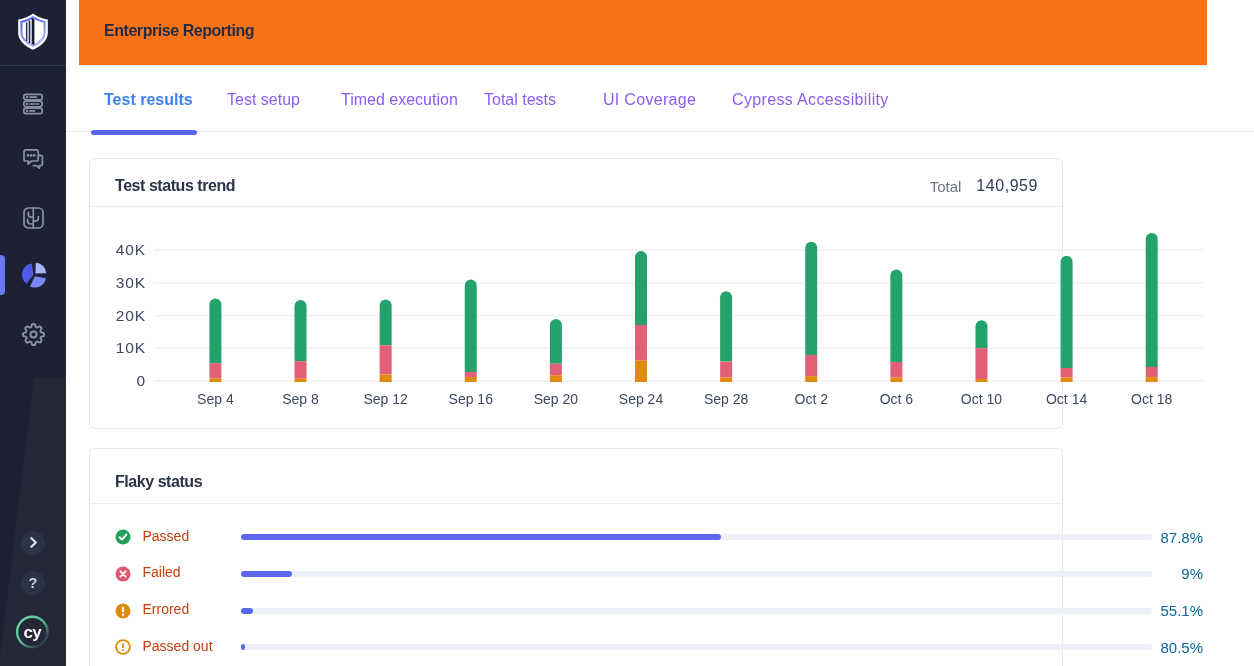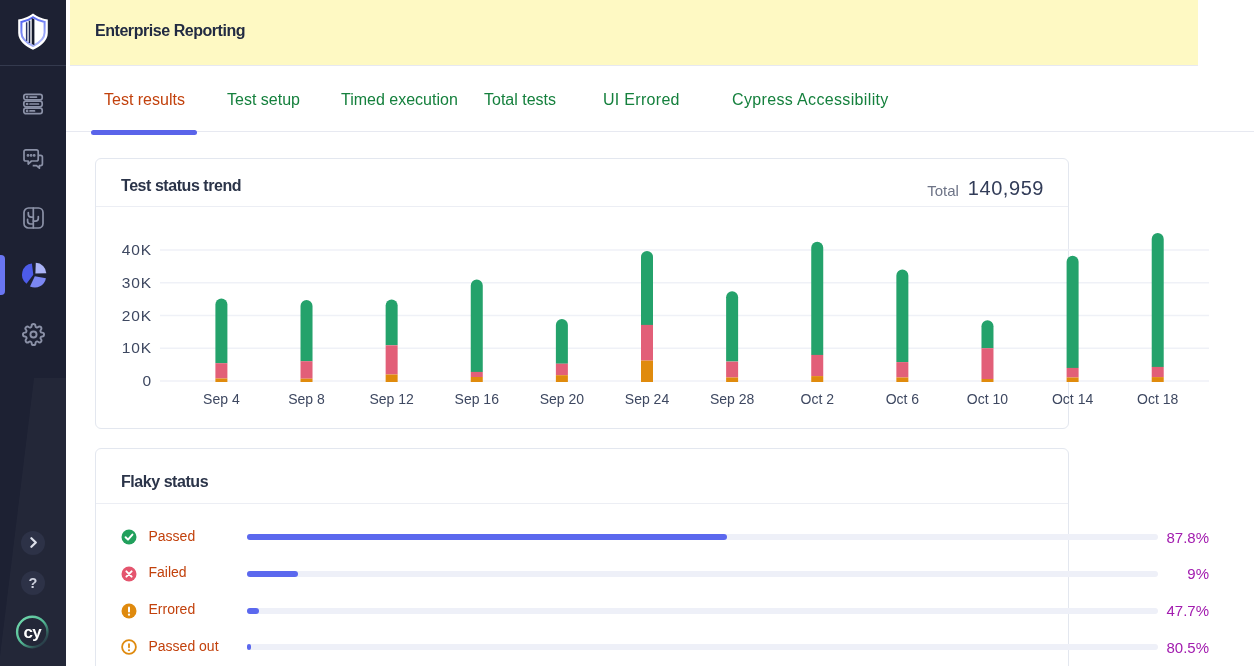--- a/index.html
+++ b/index.html
@@ -7,55 +7,55 @@
 .abs{position:absolute}
 #page{position:relative;width:1254px;height:666px}
 
 #side{position:absolute;left:0;top:0;width:66px;height:666px;background:#1d2133;overflow:hidden}
 #side .sheen{position:absolute;left:0;top:0;width:66px;height:666px}
 #side .divider{position:absolute;left:0;top:65px;width:66px;height:1px;background:#343a4e}
 .circ{position:absolute;left:21px;width:24px;height:24px;border-radius:50%;background:#2d3247;
   color:#c6cad8;display:flex;align-items:center;justify-content:center}
 
 #main{position:absolute;left:66px;top:0;width:1188px;height:666px}
-#hdr{position:absolute;left:4px;top:0;width:1128px;height:66px;border-bottom:1px solid #e7e9f1;background:#fef9c3}
+#hdr{position:absolute;left:13px;top:0;width:1128px;height:66px;border-bottom:1px solid #e7e9f1;background:#f97316}
 #hdr .t{position:absolute;left:25px;top:22px;font-size:16px;font-weight:700;color:#222b42;letter-spacing:-0.45px}
 #tabs{position:absolute;left:0;top:66px;width:1188px;height:66px;border-bottom:1px solid #e7e9f1;background:#fff}
-.tab{position:absolute;top:24.5px;font-size:16px;letter-spacing:0;color:#15803d;white-space:nowrap}
-.tab.act{color:#c2410c;font-weight:400}
+.tab{position:absolute;top:24.5px;font-size:16px;letter-spacing:0;color:#8b5cf6;white-space:nowrap}
+.tab.act{color:#3b82f6;font-weight:700}
 #underline{position:absolute;left:25px;top:64.2px;width:106px;height:4.8px;border-radius:3px;background:#5a64ea}
-.card{position:absolute;left:29px;width:974px;background:#fff;border:1px solid #e3e7ef;border-radius:6px}
+.card{position:absolute;left:23px;width:974px;background:#fff;border:1px solid #e3e7ef;border-radius:6px}
 #card1{top:158px;height:271px}
 #card1 .ch{position:absolute;left:0;top:0;width:100%;height:48px;border-bottom:1px solid #eceef4}
 .ctitle{position:absolute;left:25px;font-size:16px;font-weight:700;color:#2b3449;letter-spacing:-0.45px}
 #card1 .ctitle{top:18px}
 #total{position:absolute;right:24px;top:19px;font-size:15px;color:#6e7487}
-#total b{font-size:20px;color:#323c58;font-weight:400;letter-spacing:0.55px;margin-left:9px;position:relative;top:-1px}
+#total b{font-size:16px;color:#323c58;font-weight:400;letter-spacing:0.55px;margin-left:15px;position:relative;top:-1px}
 #card2{top:448px;height:260px}
 #card2 .ch{position:absolute;left:0;top:0;width:100%;height:55px;border-bottom:1px solid #eceef4}
 #card2 .ctitle{top:23.5px}
 .lrow{position:absolute;left:0;width:1138px;height:16px}
 .lrow .ic{position:absolute;left:25px;top:0;width:16px;height:16px}
 .lrow .lab{position:absolute;left:52.5px;top:-1.5px;font-size:14px;color:#c2410c;line-height:16px}
 .lrow .track{position:absolute;left:151.3px;top:5px;width:910.5px;height:6px;border-radius:3px;background:#eef0f8}
 .lrow .fill{position:absolute;left:0;top:0;height:6px;border-radius:3px;background:#5b68ee}
-.lrow .pct{position:absolute;right:25px;top:0.5px;font-size:15px;color:#a21caf;line-height:16px}
+.lrow .pct{position:absolute;right:25px;top:0.5px;font-size:15px;color:#0369a1;line-height:16px}
 </style></head>
 <body>
 <div id="page">
 <div id="main">
   <div id="hdr">
         <div class="t">Enterprise Reporting</div>
       </div>
   <div id="tabs">
     <span class="tab act" style="left:38px">Test results</span>
     <span class="tab" style="left:161px">Test setup</span>
     <span class="tab" style="left:275px">Timed execution</span>
     <span class="tab" style="left:418px">Total tests</span>
-    <span class="tab" style="left:537px;letter-spacing:0.3px">UI Errored</span>
+    <span class="tab" style="left:537px;letter-spacing:0.3px">UI Coverage</span>
     <span class="tab" style="left:666px;letter-spacing:0.35px">Cypress Accessibility</span>
     <div id="underline"></div>
   </div>
   <div id="card1" class="card">
     <div class="ch">
           <div class="ctitle">Test status trend</div>
       <div id="total">Total<b>140,959</b></div>
         </div>
     <svg width="1138" height="223" viewBox="0 0 1138 223" style="position:absolute;left:0;top:48px">
 <line x1="64" y1="43.00" x2="1113" y2="43.00" stroke="#eff1f7" stroke-width="1.4"></line>
@@ -148,21 +148,21 @@
     <div class="lrow" style="top:153.6px">
           <span class="ic"><svg width="16" height="16" viewBox="0 0 16 16">
               <circle cx="8" cy="8" r="7.5" fill="#df8a0e"></circle>
               <rect x="7" y="3.6" width="2" height="6" rx="1" fill="#fff"></rect>
               <circle cx="8" cy="11.7" r="1.15" fill="#fff"></circle>
             </svg></span>
           <span class="lab">Errored</span>
           <span class="track">
             <span class="fill" style="width:11.4px"></span>
           </span>
-          <span class="pct">47.7%</span>
+          <span class="pct">55.1%</span>
         </div>
     <div class="lrow" style="top:190.4px">
           <span class="ic"><svg width="16" height="16" viewBox="0 0 16 16">
               <circle cx="8" cy="8" r="6.9" fill="none" stroke="#df8a0e" stroke-width="1.8"></circle>
               <rect x="7.1" y="4.2" width="1.8" height="5" rx="0.9" fill="#df8a0e"></rect>
               <circle cx="8" cy="11.2" r="1.05" fill="#df8a0e"></circle>
             </svg></span>
           <span class="lab">Passed out</span>
           <span class="track">
             <span class="fill" style="width:4.0px"></span>

